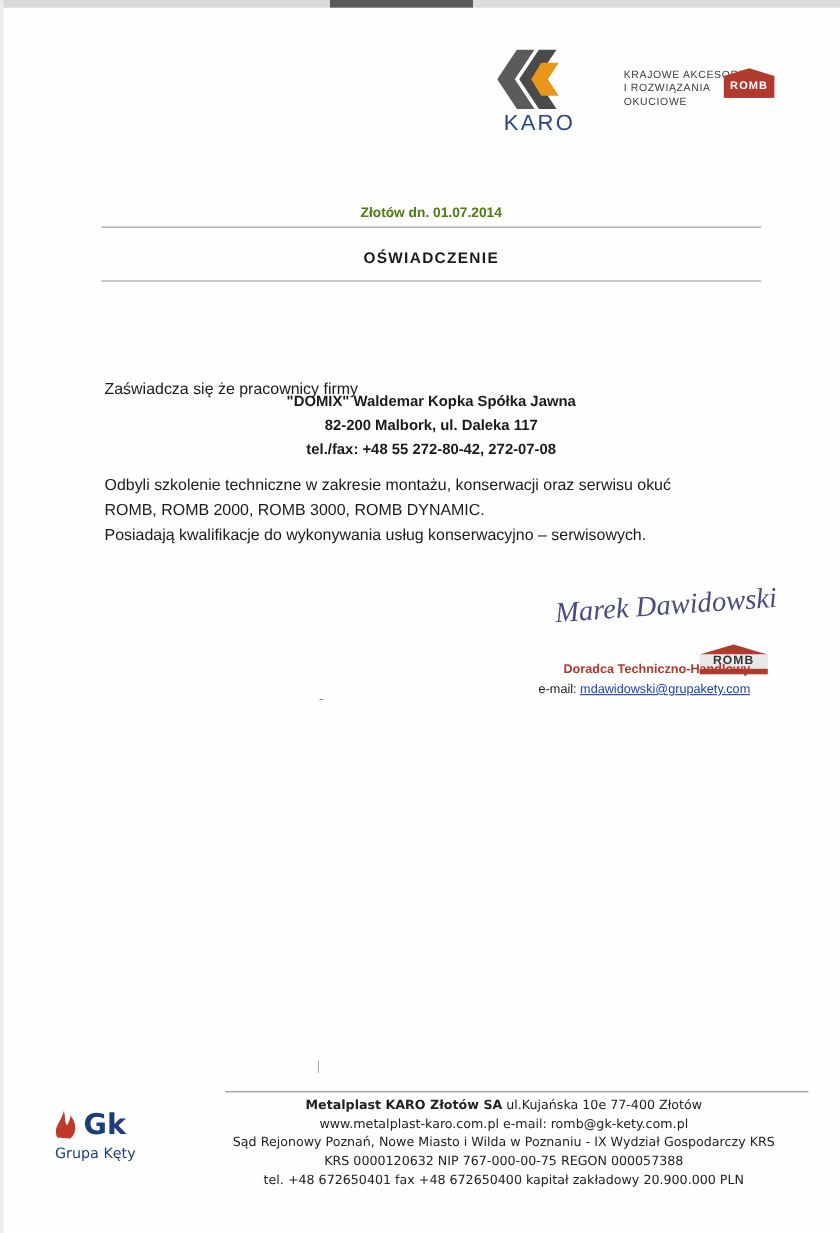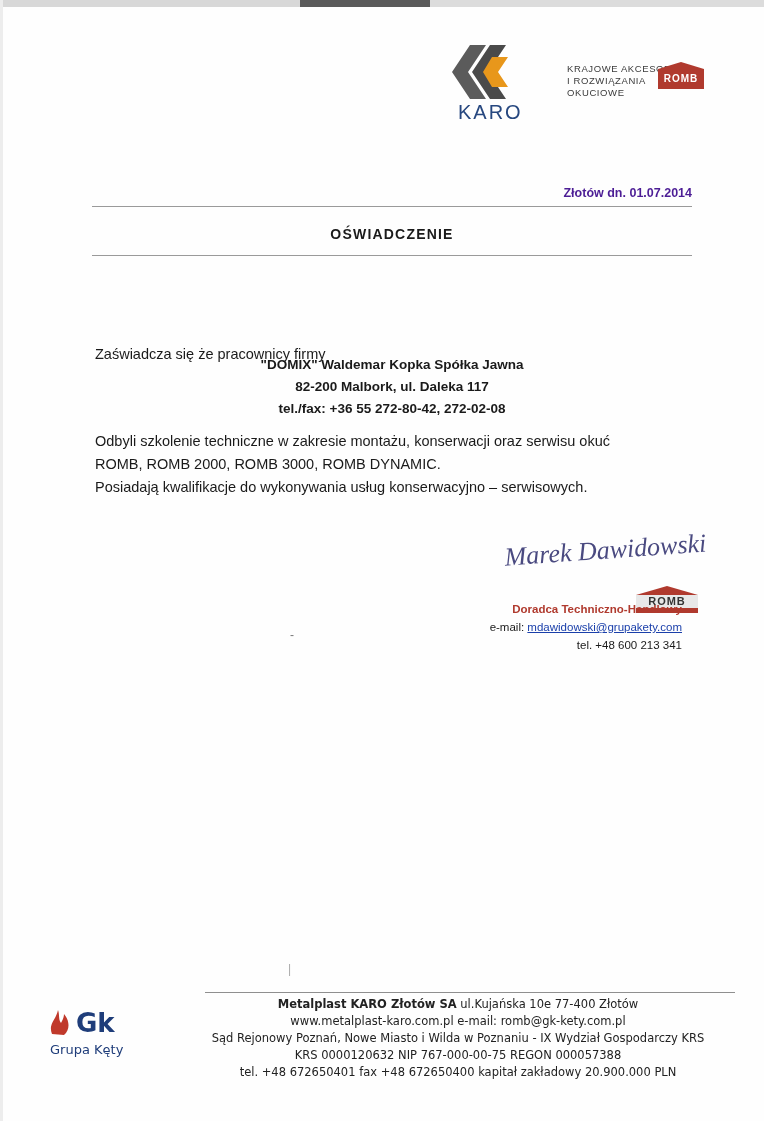--- a/index.html
+++ b/index.html
@@ -90,23 +90,23 @@
     border-right: 23px solid transparent;
     border-bottom: 7px solid #b03a2e;
   }
 
   
   .date-line {
     position: absolute;
     top: 186px;
     left: 92px;
     width: 600px;
-    text-align: right;
+    text-align: center;
     font-size: 12.5px;
-    color: #4c1d95;
+    color: #4d7c0f;
     font-weight: 600;
   }
   .rule {
     position: absolute;
     left: 92px;
     width: 600px;
     height: 1px;
     background: #9a9a9a;
   }
   .rule-1 { top: 206px; }
@@ -313,21 +313,21 @@
   <div class="rule rule-1"></div>
 
   <div class="title">OŚWIADCZENIE</div>
   <div class="rule rule-2"></div>
 
   <div class="intro">Zaświadcza się że pracownicy firmy</div>
 
   <div class="company-block">
     <div>"DOMIX" Waldemar Kopka Spółka Jawna</div>
     <div>82-200 Malbork, ul. Daleka 117</div>
-    <div>tel./fax: +36 55 272-80-42, 272-02-08</div>
+    <div>tel./fax: +48 55 272-80-42, 272-07-08</div>
   </div>
 
   <div class="body-text">
     <div>Odbyli szkolenie techniczne w zakresie montażu, konserwacji oraz serwisu okuć</div>
     <div>ROMB, ROMB 2000, ROMB 3000, ROMB DYNAMIC.</div>
     <div>Posiadają kwalifikacje do wykonywania usług konserwacyjno – serwisowych.</div>
   </div>
 
   <div class="signature">Marek Dawidowski</div>
 
@@ -336,21 +336,20 @@
     <div class="body2">ROMB</div>
     <div class="bar"></div>
   </div>
 
   <div class="contact-block">
     <div class="contact-role">Doradca Techniczno-Handlowy</div>
     <div class="contact-email">
       <span>e-mail:</span>
       <span class="email-link">mdawidowski@grupakety.com</span>
     </div>
-    <div>tel. +48 600 213 341</div>
   </div>
 
   <div class="dash-mark">-</div>
   <div class="dash-mark2">|</div>
 
   <div class="footer-rule"></div>
   <div class="footer">
     <div>
       <span class="strong">Metalplast KARO Złotów SA</span><span> ul.Kujańska 10e 77-400 Złotów</span>
     </div>

